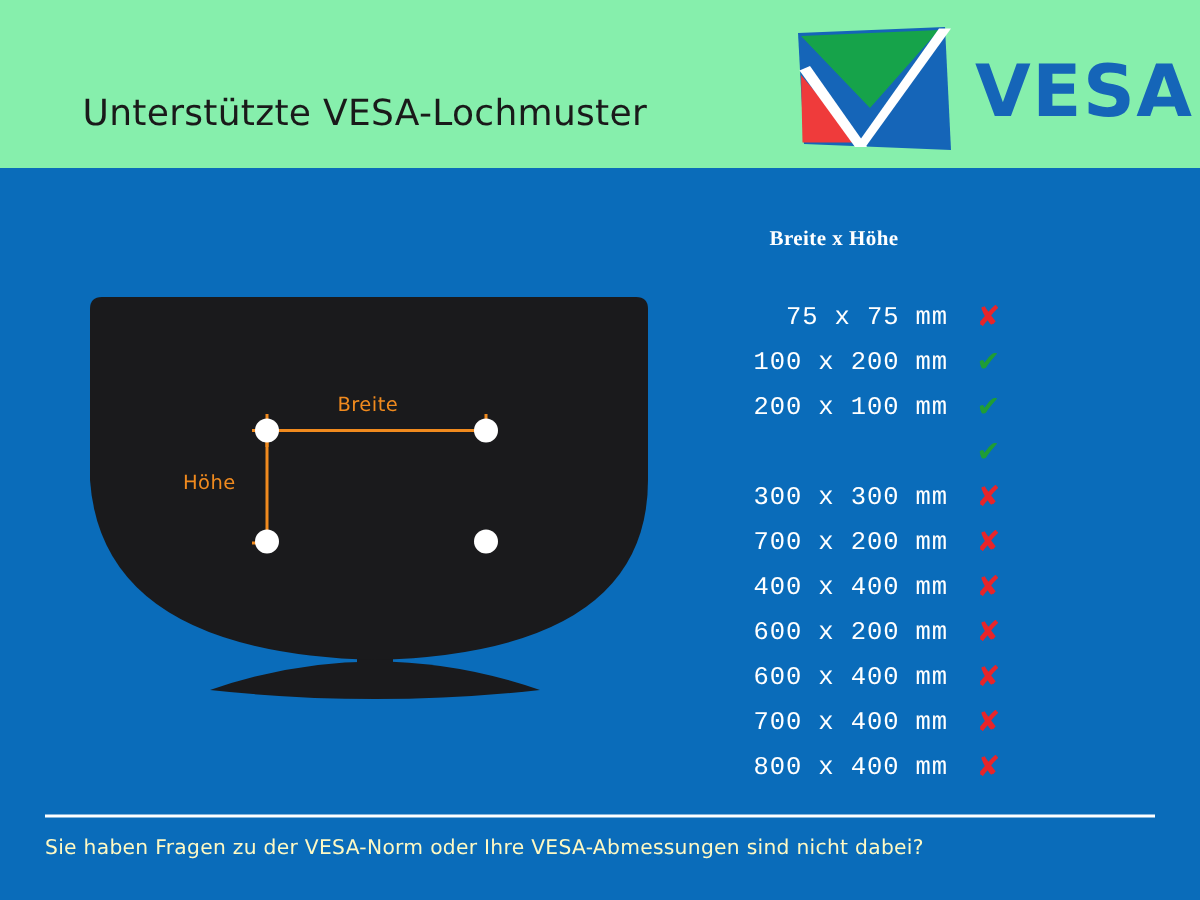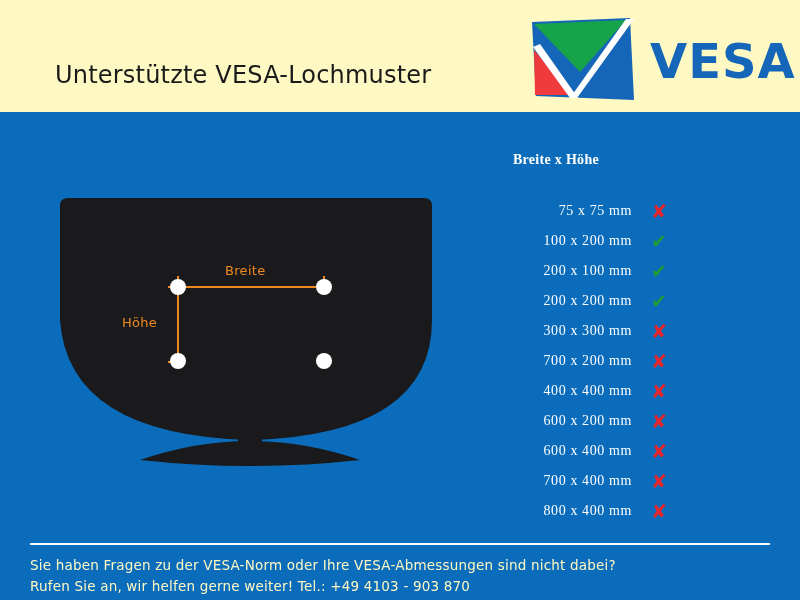--- a/index.html
+++ b/index.html
@@ -20,21 +20,21 @@
     background: #ffffff;
   }
 
   
   #header {
     position: absolute;
     left: 0;
     top: 0;
     width: 800px;
     height: 112px;
-    background: #fef9c3;
+    background: #86efac;
   }
   #page-title {
     position: absolute;
     left: 55px;
     top: 61px;
     font-size: 24px;
     font-weight: 400;
     color: #1a1a1a;
     letter-spacing: 0.2px;
     white-space: nowrap;
@@ -149,23 +149,23 @@
     height: 30px;
     width: 260px;
   }
   .size-row-label {
     position: absolute;
     left: 0;
     top: 3px;
     width: 162px;
     text-align: right;
     color: #ffffff;
-    font-size: 14px;
+    font-size: 17px;
     letter-spacing: 0.6px;
-    font-family: Liberation Serif, serif;
+    font-family: Liberation Mono, monospace;
     white-space: nowrap;
   }
   .size-row-mark {
     position: absolute;
     left: 176px;
     top: 0px;
     width: 26px;
     text-align: center;
     font-size: 19px;
     font-weight: 700;
@@ -274,21 +274,20 @@
           </div>
           <div class="size-row">
             <div class="size-row-label">100 x 200 mm</div>
             <div class="size-row-mark mark-yes">✔</div>
           </div>
           <div class="size-row">
             <div class="size-row-label">200 x 100 mm</div>
             <div class="size-row-mark mark-yes">✔</div>
           </div>
           <div class="size-row">
-            <div class="size-row-label">200 x 200 mm</div>
             <div class="size-row-mark mark-yes">✔</div>
           </div>
           <div class="size-row">
             <div class="size-row-label">300 x 300 mm</div>
             <div class="size-row-mark mark-no">✘</div>
           </div>
           <div class="size-row">
             <div class="size-row-label">700 x 200 mm</div>
             <div class="size-row-mark mark-no">✘</div>
           </div>
@@ -311,17 +310,16 @@
           <div class="size-row">
             <div class="size-row-label">800 x 400 mm</div>
             <div class="size-row-mark mark-no">✘</div>
           </div>
         </div>
     </div>
 
     <div id="footer-divider"></div>
     <div id="footer-text">
       <div>Sie haben Fragen zu der VESA-Norm oder Ihre VESA-Abmessungen sind nicht dabei?</div>
-      <div>Rufen Sie an, wir helfen gerne weiter! Tel.: +49 4103 - 903 870</div>
     </div>
 
   </div>
 </div>
 
 </body></html>

